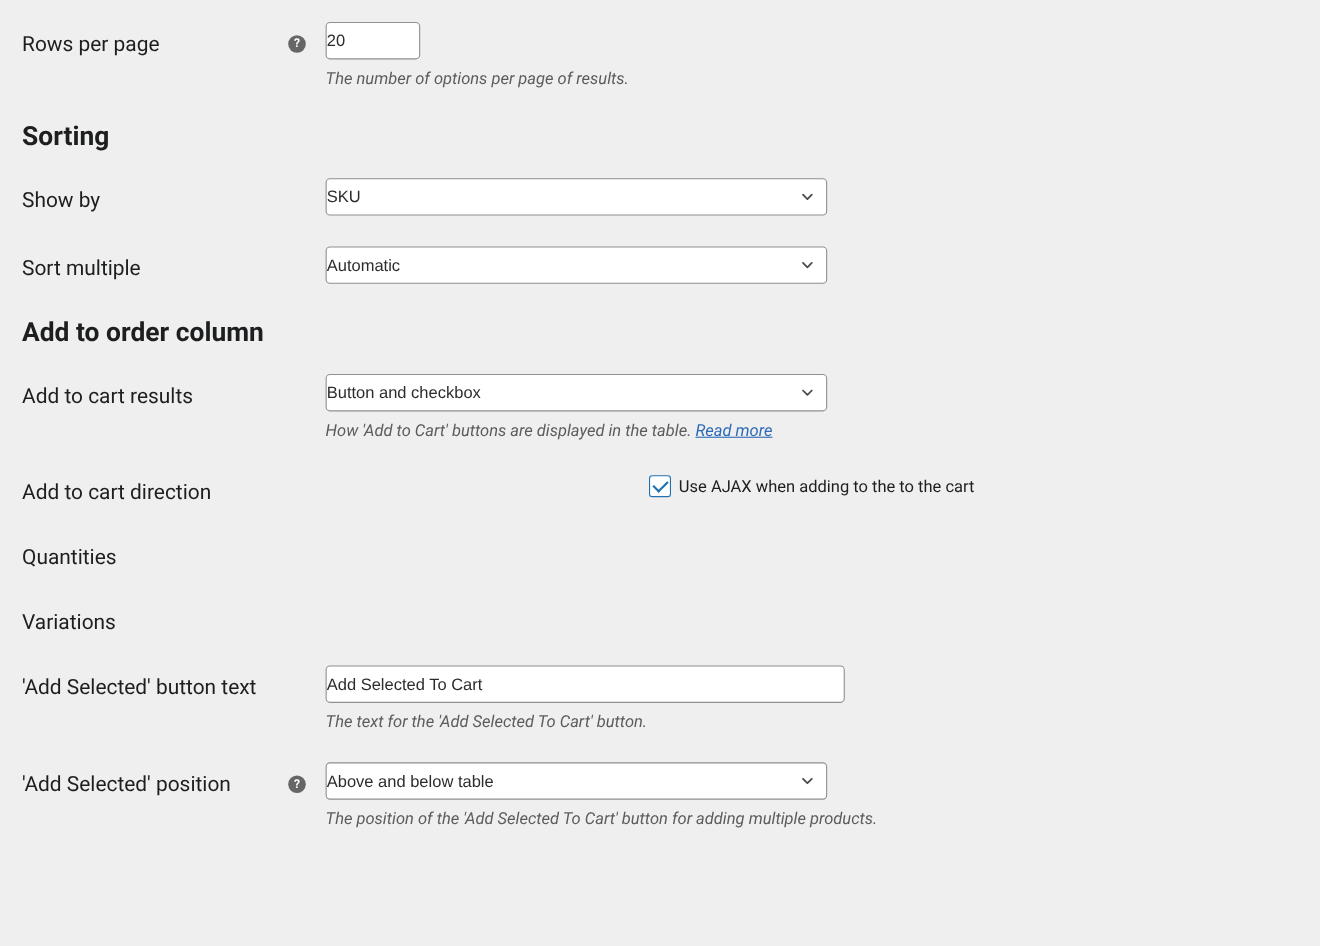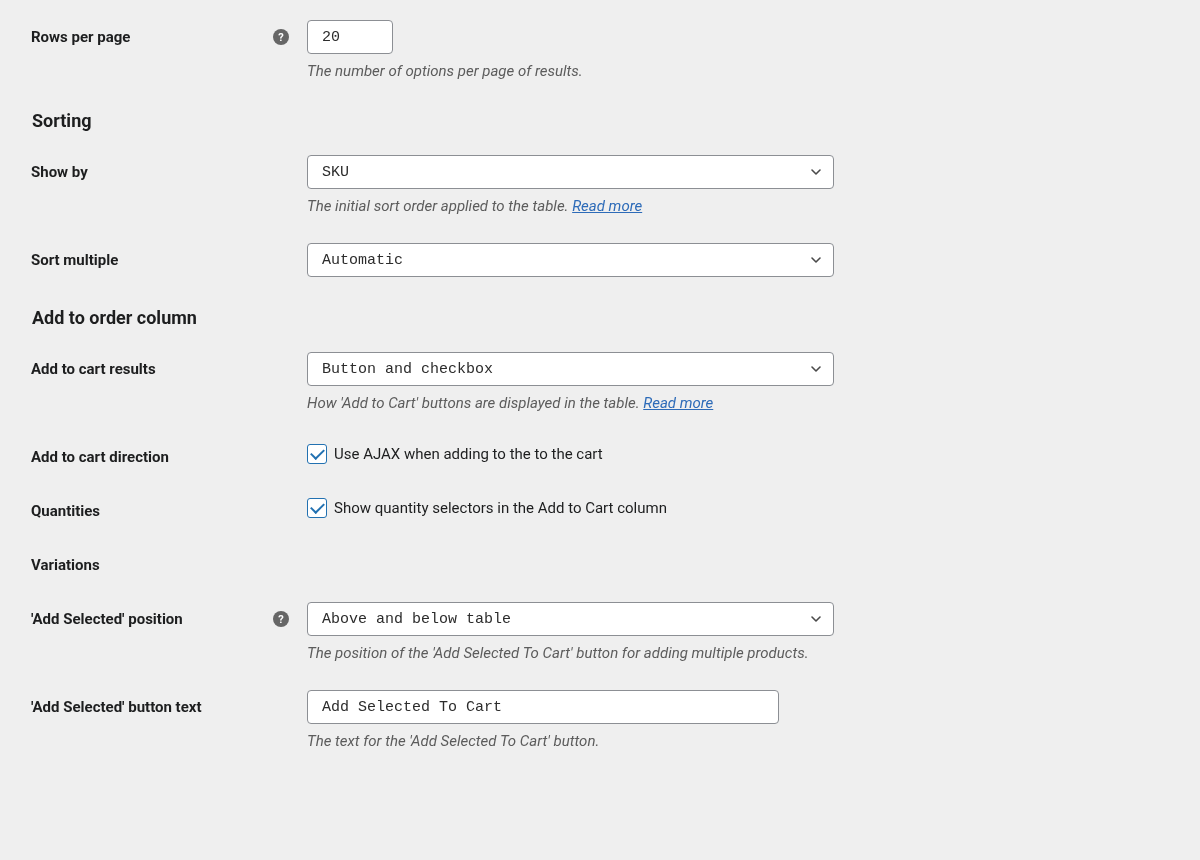--- a/index.html
+++ b/index.html
@@ -13,63 +13,61 @@
   }
   .form { max-width: 1160px; }
   .row {
     display: flex;
     align-items: flex-start;
     margin-bottom: 28px;
   }
   .label-col {
     width: 276px;
     padding-top: 8px;
-    font-weight: 700;
-    font-size: 15px;
+    font-weight: 400;
+    font-size: 19px;
     display: flex;
     align-items: center;
-    margin-left: 11px;
   }
   .field-col { flex: 1; }
   .help-icon {
     display: inline-flex;
     align-items: center;
     justify-content: center;
     width: 16px;
     height: 16px;
     border-radius: 50%;
     background: #666;
     color: #fff;
     font-size: 11px;
     font-weight: 700;
     margin-left: auto;
     margin-right: 18px;
     cursor: help;
     line-height: 1;
   }
   .help-icon::before { content: "?"; }
   .section-heading {
-    font-size: 18px;
+    font-size: 24px;
     font-weight: 700;
-    margin: 30px 0 24px 12px;
+    margin: 30px 0 24px 0;
   }
   .text-input, .select {
     background: #fff;
     border: 1px solid #8c8f94;
     border-radius: 4px;
-    padding: 6px 14px;
+    padding: 6px 0;
     font-size: 15px;
     color: #2c2c2c;
     height: 34px;
-    font-family: Liberation Mono, monospace;
   }
   .text-input.small { width: 86px; }
   .text-input.wide { width: 472px; }
   .select {
-    width: 527px;
+    width: 456px;
     appearance: none;
     -webkit-appearance: none;
     background-image: none;
     padding-right: 32px;
     position: relative;
   }
   .select-wrap {
     position: relative;
     display: inline-block;
   }
@@ -89,20 +87,21 @@
   .desc a {
     color: #2d6bb8;
     text-decoration: underline;
     font-style: italic;
   }
   .checkbox-row {
     display: flex;
     align-items: center;
     gap: 7px;
     padding-top: 4px;
+    justify-content: center;
   }
   .checkbox {
     width: 20px;
     height: 20px;
     border: 1.5px solid #2271b1;
     border-radius: 3px;
     background: #fff;
     position: relative;
     display: inline-flex;
     align-items: center;
@@ -149,23 +148,20 @@
       <div class="select-wrap">
         <select class="select">
           <option>SKU</option>
         </select>
         <span class="chev">
           <svg width="12" height="12" viewBox="0 0 12 12">
               <path d="M2 4 L6 8 L10 4" stroke="#4a4a4a" stroke-width="1.6" fill="none" stroke-linecap="round" stroke-linejoin="round"></path>
             </svg>
         </span>
       </div>
-      <div class="desc">
-        <span>The initial sort order applied to the table. </span><a href="#">Read more</a>
-      </div>
     </div>
   </div>
 
   <div class="row">
     <div class="label-col">
       <span>Sort multiple</span>
     </div>
     <div class="field-col">
       <div class="select-wrap">
         <select class="select">
@@ -212,31 +208,35 @@
         <span class="checkbox checked"></span>
         <span class="checkbox-label">Use AJAX when adding to the to the cart</span>
       </div>
     </div>
   </div>
 
   <div class="row">
     <div class="label-col">
       <span>Quantities</span>
     </div>
-    <div class="field-col">
-      <div class="checkbox-row">
-        <span class="checkbox checked"></span>
-        <span class="checkbox-label">Show quantity selectors in the Add to Cart column</span>
-      </div>
-    </div>
   </div>
 
   <div class="row">
     <div class="label-col">
       <span>Variations</span>
+    </div>
+  </div>
+
+  <div class="row">
+    <div class="label-col">
+      <span>'Add Selected' button text</span>
+    </div>
+    <div class="field-col">
+      <input class="text-input wide" value="Add Selected To Cart" style="">
+      <div class="desc">The text for the 'Add Selected To Cart' button.</div>
     </div>
   </div>
 
   <div class="row">
     <div class="label-col">
       <span>'Add Selected' position</span>
       <span class="help-icon"></span>
     </div>
     <div class="field-col">
       <div class="select-wrap">
@@ -246,23 +246,13 @@
         <span class="chev">
           <svg width="12" height="12" viewBox="0 0 12 12">
               <path d="M2 4 L6 8 L10 4" stroke="#4a4a4a" stroke-width="1.6" fill="none" stroke-linecap="round" stroke-linejoin="round"></path>
             </svg>
         </span>
       </div>
       <div class="desc">The position of the 'Add Selected To Cart' button for adding multiple products.</div>
     </div>
   </div>
 
-  <div class="row">
-    <div class="label-col">
-      <span>'Add Selected' button text</span>
-    </div>
-    <div class="field-col">
-      <input class="text-input wide" value="Add Selected To Cart" style="">
-      <div class="desc">The text for the 'Add Selected To Cart' button.</div>
-    </div>
-  </div>
-
 </div>
 
 </body></html>

